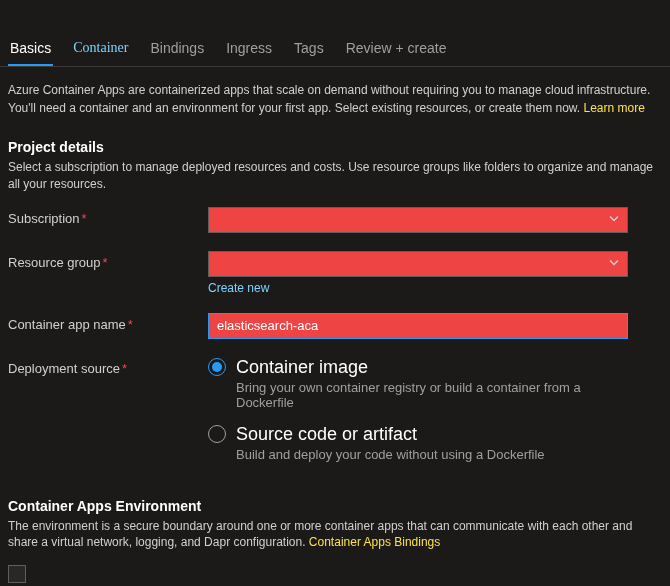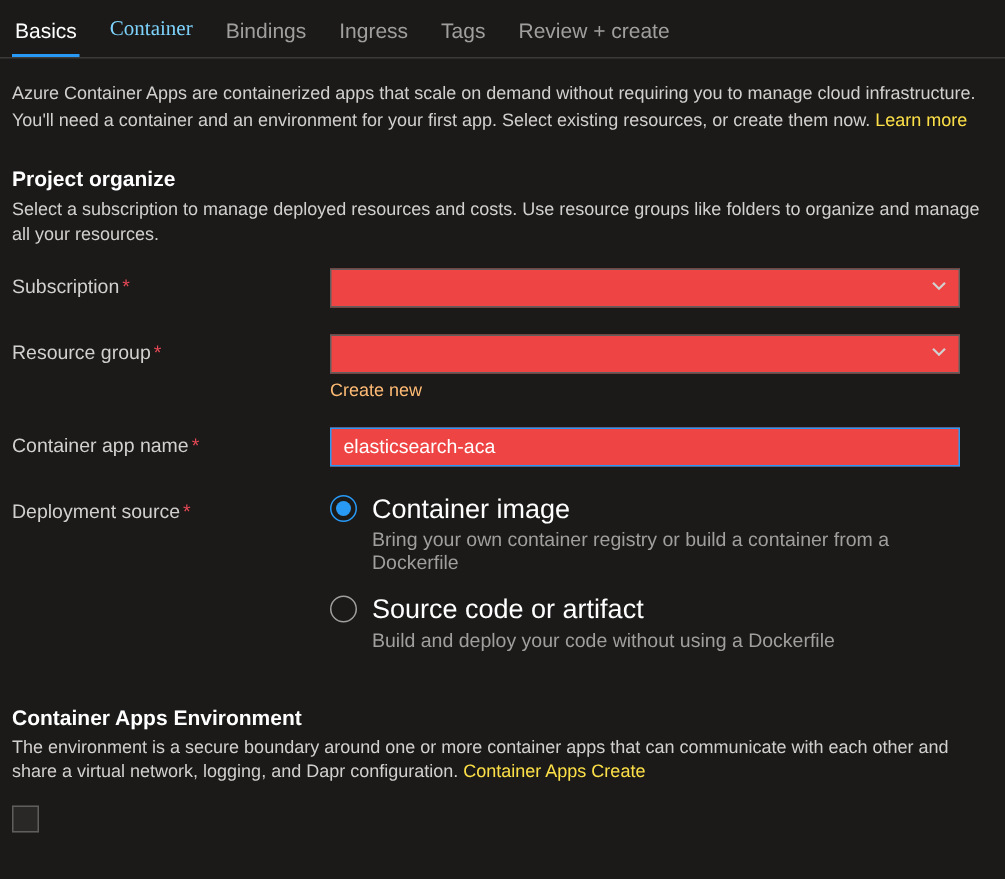--- a/index.html
+++ b/index.html
@@ -11,20 +11,21 @@
     width: 670px;
     height: 586px;
     overflow: hidden;
   }
   .tabs {
     display: flex;
     gap: 18px;
     padding: 8px 8px 0 8px;
     border-bottom: 1px solid #3b3a39;
     font-size: 14px;
+    margin-top: 28px;
   }
   .tab {
     padding: 4px 2px 8px 2px;
     color: #a19f9d;
     cursor: pointer;
   }
   .tab.active {
     color: #ffffff;
     border-bottom: 2px solid #2899f5;
   }
@@ -42,21 +43,20 @@
   .section-desc {
     font-size: 12px;
     color: #d2d0ce;
     line-height: 1.4;
     margin-bottom: 14px;
   }
   .form-row {
     display: flex;
     align-items: flex-start;
     margin-bottom: 18px;
-    gap: 12px;
   }
   .label-col {
     width: 200px;
     padding-top: 4px;
     font-size: 13px;
     color: #d2d0ce;
   }
   .req { color: #e74856; margin-left: 2px; }
   .field-col { flex: 1; max-width: 420px; }
   .select, .text-input {
@@ -72,21 +72,21 @@
   .select-wrap { position: relative; }
   .chevron {
     position: absolute;
     right: 8px;
     top: 50%;
     transform: translateY(-50%);
     pointer-events: none;
   }
   .text-input.focused { border: 1px solid #2899f5; }
   .sublink {
-    color: #fdba74;
+    color: #7dd3fc;
     font-size: 12px;
     margin-top: 4px;
     cursor: pointer;
     display: inline-block;
   }
   .radio-option {
     display: flex;
     align-items: flex-start;
     gap: 10px;
     margin-bottom: 14px;
@@ -141,21 +141,21 @@
   <div class="tab">Review + create</div>
 </div>
 
 <div class="content">
 
   <p class="intro">
     <span>Azure Container Apps are containerized apps that scale on demand without requiring you to manage cloud infrastructure. You'll need a container and an environment for your first app. Select existing resources, or create them now.</span>
     <span class="link">Learn more</span>
   </p>
 
-  <div class="section-title">Project organize</div>
+  <div class="section-title">Project details</div>
   <div class="section-desc">Select a subscription to manage deployed resources and costs. Use resource groups like folders to organize and manage all your resources.</div>
 
   <div class="form-row">
     <div class="label-col">
       <span>Subscription</span><span class="req">*</span>
     </div>
     <div class="field-col">
       <div class="select-wrap">
         <div class="select">
           <span class="redacted"> </span>
@@ -215,21 +215,21 @@
           <div class="rt-title">Source code or artifact</div>
           <div class="rt-sub">Build and deploy your code without using a Dockerfile</div>
         </div>
       </div>
     </div>
   </div>
 
   <div class="section-title">Container Apps Environment</div>
   <div class="section-desc">
     <span>The environment is a secure boundary around one or more container apps that can communicate with each other and share a virtual network, logging, and Dapr configuration.</span>
-    <span class="link">Container Apps Create</span>
+    <span class="link">Container Apps Bindings</span>
   </div>
 
   <div class="form-row">
     <div class="field-col">
       <div class="checkbox"></div>
     </div>
   </div>
 
 
 </div>

